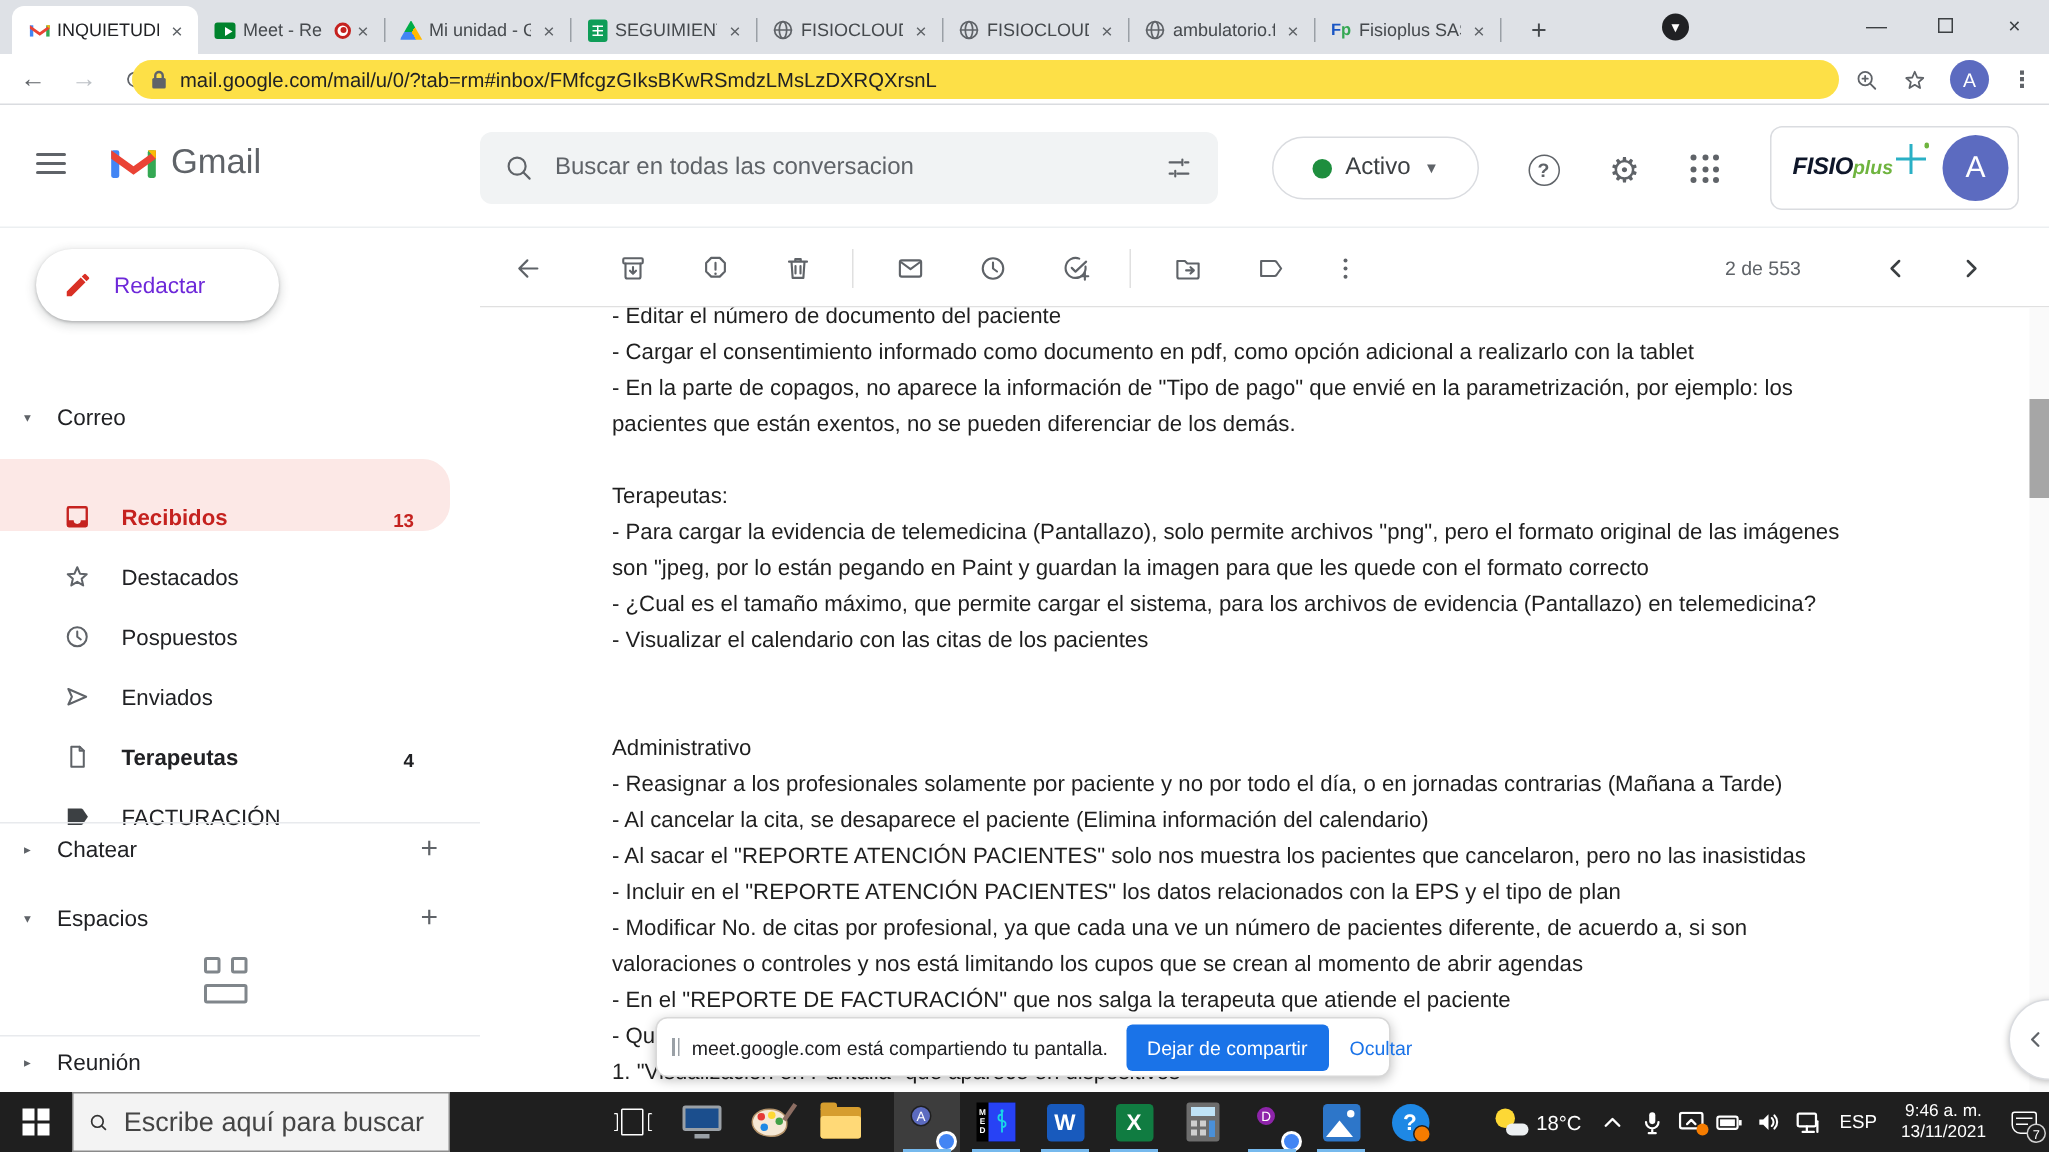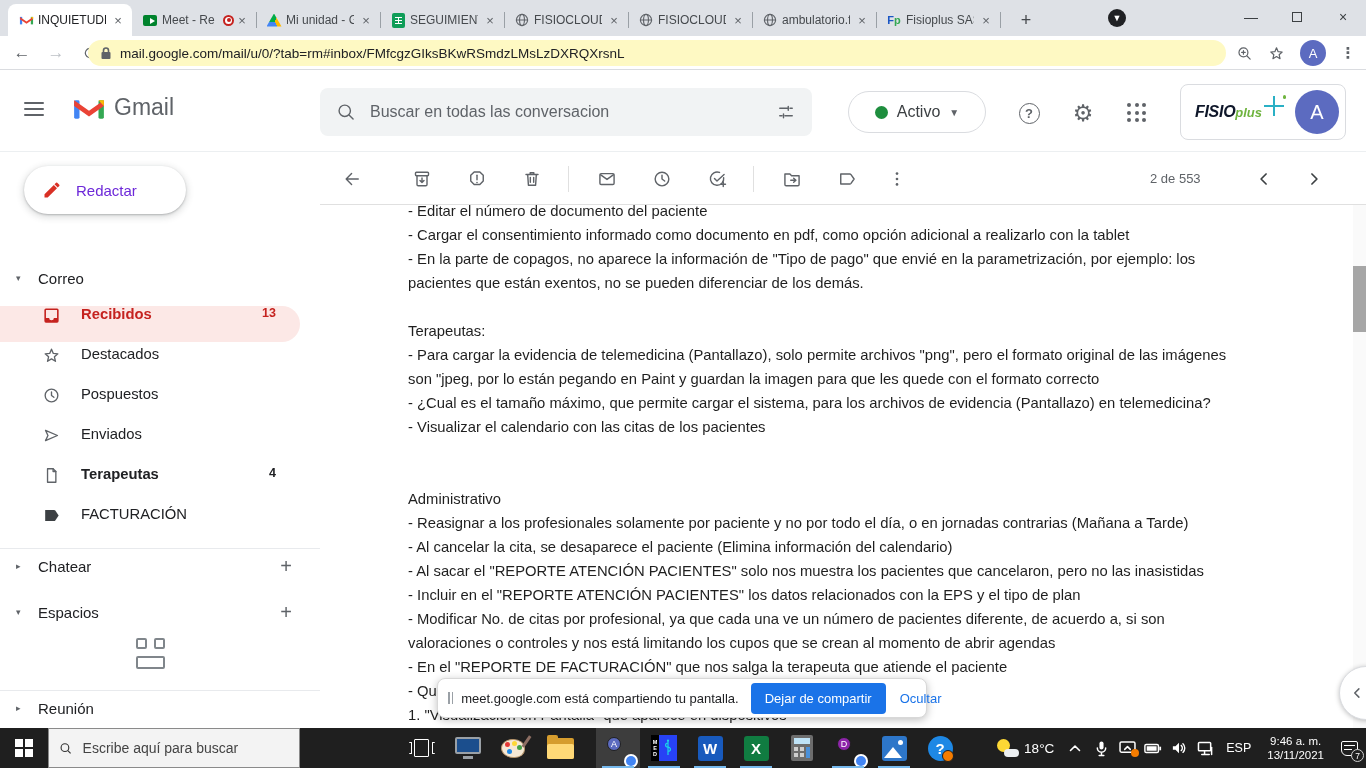--- a/index.html
+++ b/index.html
@@ -24,21 +24,21 @@
   .fav-drive{width:15px;height:13px;clip-path:polygon(50% 0,100% 100%,0 100%);background:conic-gradient(from 150deg at 50% 58%,#4285f4 0 120deg,#00ac47 120deg 240deg,#ffba00 240deg 360deg);}
   .fav-fp{font-size:11px;font-weight:bold;}
   .newtab{position:absolute;left:1012px;top:6px;width:28px;height:28px;border-radius:50%;display:flex;align-items:center;justify-content:center;font-size:18px;color:#45494d;}
   .mediabtn{position:absolute;left:1108px;top:9px;width:18px;height:18px;border-radius:50%;background:#202124;color:#fff;display:flex;align-items:center;justify-content:center;font-size:9px;}
   .winbtn{position:absolute;top:0;width:46px;height:34px;display:flex;align-items:center;justify-content:center;color:#3c4043;font-size:14px;}
   .winbox{width:10px;height:10px;border:1px solid #3c4043;}
 
   
   .urlbar{position:absolute;left:0;top:36px;width:1366px;height:34px;background:#fff;border-bottom:1px solid #dadce0;}
   .navic{position:absolute;top:3px;width:28px;height:28px;display:flex;align-items:center;justify-content:center;font-size:17px;color:#5f6368;}
-  .omnibox{position:absolute;left:88px;top:4px;width:1138px;height:26px;border-radius:13px;background:#fef9c3;display:flex;align-items:center;padding:0 12px;}
+  .omnibox{position:absolute;left:88px;top:4px;width:1138px;height:26px;border-radius:13px;background:#fde047;display:flex;align-items:center;padding:0 12px;}
   .urltext{font-size:13.5px;color:#202124;margin-left:8px;white-space:nowrap;}
   .avamini{position:absolute;left:1300px;top:4px;width:26px;height:26px;border-radius:50%;background:#5c6bc0;color:#fff;font-size:13px;display:flex;align-items:center;justify-content:center;}
 
   
   .gheader{position:absolute;left:0;top:70px;width:1366px;height:82px;background:#fff;border-bottom:1px solid #eceff1;}
   .burger{position:absolute;left:24px;top:32px;width:20px;height:14px;display:flex;flex-direction:column;justify-content:space-between;}
   .burger div{height:2px;background:#5f6368;border-radius:1px;}
   .glogo{position:absolute;left:72px;top:24px;display:flex;align-items:center;}
   .glogo .gname{font-size:23px;color:#5f6368;margin-left:8px;}
   .gsearch{position:absolute;left:320px;top:18px;width:492px;height:48px;background:#f1f3f4;border-radius:8px;display:flex;align-items:center;padding:0 16px;}
@@ -63,21 +63,21 @@
   .bdotg{position:absolute;right:-24px;top:-8px;width:3.5px;height:3.5px;border-radius:50%;background:#6fb43f;}
   .gava{width:44px;height:44px;border-radius:50%;background:#5c6bc0;color:#fff;font-size:20px;display:flex;align-items:center;justify-content:center;margin-left:auto;}
 
   
   .gsidebar{position:absolute;left:0;top:152px;width:320px;bottom:40px;background:#fff;}
   .compose{position:absolute;left:24px;top:14px;width:162px;height:48px;border-radius:24px;background:#fff;box-shadow:0 1px 2px rgba(60,64,67,.3),0 2px 6px 2px rgba(60,64,67,.15);display:flex;align-items:center;padding-left:18px;gap:14px;}
   .compose .cl{color:#6d28d9;font-size:15px;font-weight:500;}
   .secrow{position:absolute;left:0;width:320px;height:28px;display:flex;align-items:center;padding-left:16px;gap:12px;font-size:15px;color:#202124;}
   .secrow .plus{margin-left:auto;margin-right:28px;font-size:20px;color:#5f6368;}
   .carg{font-size:9px;color:#5f6368;width:10px;}
-  .srow{position:absolute;left:0;width:300px;height:36px;display:flex;align-items:flex-start;padding-left:42px;gap:20px;font-size:14.8px;color:#202124;border-radius:0 18px 18px 0;}
+  .srow{position:absolute;left:0;width:300px;height:48px;display:flex;align-items:flex-end;padding-left:42px;gap:20px;font-size:14.8px;color:#202124;border-radius:0 18px 18px 0;}
   .srow .cnt{margin-left:auto;margin-right:24px;font-size:12.5px;color:#202124;}
   .srow.active{background:#fce8e6;color:#c5221f;font-weight:bold;}
   .srow.active .cnt{color:#c5221f;font-weight:bold;}
   .srow.bold{font-weight:bold;}
   .sdiv{position:absolute;left:0;width:320px;border-top:1px solid #e8eaed;}
   .spacesbox{position:absolute;left:136px;width:40px;height:40px;}
   .spacesbox i{position:absolute;border:2.5px solid #80868b;border-radius:2px;}
 
   
   .gtoolbar{position:absolute;left:320px;top:152px;width:1046px;height:53px;background:#fff;border-bottom:1px solid #e0e0e0;}
@@ -98,21 +98,21 @@
   .bstop{margin-left:12px;background:#1a73e8;color:#fff;font-size:13px;font-weight:500;border:0;border-radius:4px;padding:8px 14px;white-space:nowrap;}
   .bhide{margin-left:14px;color:#1a73e8;font-size:13px;}
   .fab{position:absolute;right:-27px;top:666px;width:54px;height:54px;border-radius:50%;background:#fff;border:1px solid #dadce0;box-shadow:0 1px 5px rgba(0,0,0,.25);display:flex;align-items:center;padding-left:8px;z-index:31;}
 
   
   .taskbar{position:absolute;left:0;top:728px;width:1366px;height:40px;background:#1f1f1f;z-index:40;}
   .startbtn{position:absolute;left:0;top:0;width:48px;height:40px;display:flex;align-items:center;justify-content:center;}
   .winlogo{display:grid;grid-template-columns:8px 8px;grid-template-rows:8px 8px;gap:1.5px;}
   .winlogo span{background:#fff;}
   .tsearch{position:absolute;left:48px;top:0;width:252px;height:40px;background:#f3f3f3;border:1px solid #8a8a8a;display:flex;align-items:center;padding:0 10px;gap:8px;}
-  .tsearch input{border:0;outline:none;background:transparent;font-size:14px;color:#333;width:100%;}
+  .tsearch input{border:0;outline:none;background:transparent;font-size:18px;color:#333;width:100%;}
   .tsearch input::placeholder{color:#444;opacity:1;}
   .tslot{position:absolute;top:0;width:44px;height:40px;display:flex;align-items:center;justify-content:center;}
   .tslot.run::after{content:"";position:absolute;left:6px;right:6px;bottom:0;height:2.5px;background:#76b9ed;}
   .tslot.activeapp{background:#3d3d3d;}
   .chromeball{width:26px;height:26px;border-radius:50%;background:conic-gradient(from -60deg,#ea4335 0 120deg,#34a853 120deg 240deg,#fbbc05 240deg 360deg);position:relative;}
   .chromeball::before{content:"";position:absolute;left:6px;top:6px;width:14px;height:14px;border-radius:50%;background:#fff;}
   .chromeball::after{content:"";position:absolute;left:8px;top:8px;width:10px;height:10px;border-radius:50%;background:#4285f4;}
   .badge{position:absolute;right:-3px;bottom:-3px;width:14px;height:14px;border-radius:50%;color:#fff;font-size:9px;display:flex;align-items:center;justify-content:center;border:1.5px solid #1f1f1f;z-index:2;}
   .officetile{width:25px;height:25px;border-radius:3px;color:#fff;font-weight:bold;font-size:15px;display:flex;align-items:center;justify-content:center;}
   .medtile{width:26px;height:26px;background:#000;display:flex;}

